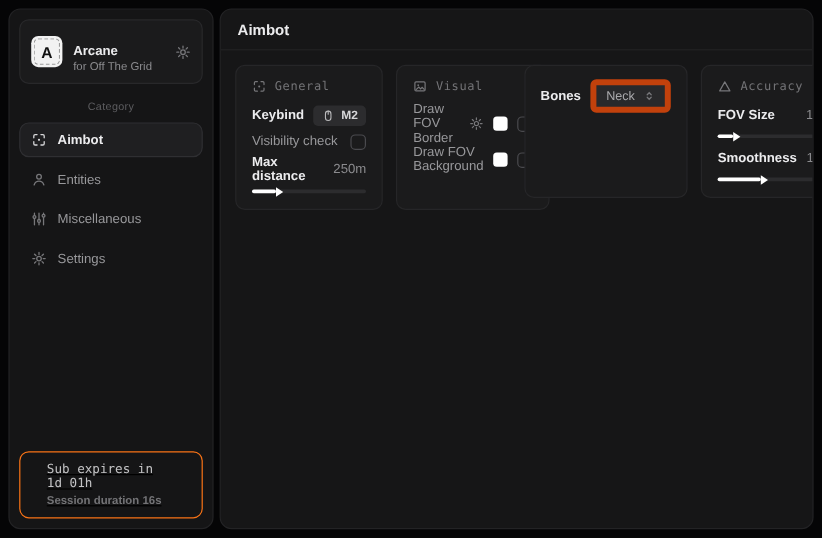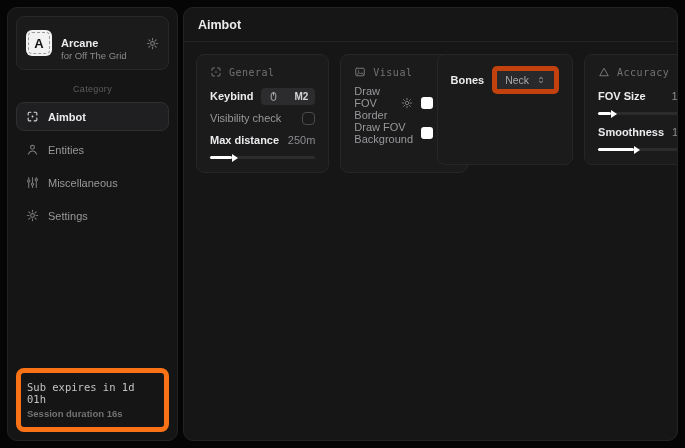--- a/index.html
+++ b/index.html
@@ -20,21 +20,21 @@
   .logo-title { font-size:11px; font-weight:bold; color:#ececee; }
   .logo-sub { font-size:9.5px; color:#8b8b8e; margin-top:1px; }
   .icon { display:inline-flex; align-items:center; justify-content:center; color:#77777a; flex:none; }
   .category { font-size:9px; color:#5d5d60; margin:14px 8px 8px; letter-spacing:.3px;text-align:center; }
   .nav { display:flex; flex-direction:column; gap:4px; }
   .nav-item { display:flex; align-items:center; gap:9px; padding:7px 9px; border-radius:8px;
     border:1px solid transparent; color:#98989b; font-size:11px; cursor:pointer; }
   .nav-item.selected { background:#1f1f21; border-color:#2f2f32; color:#ececee; font-weight:600; }
   .nav-item.selected .icon { color:#d8d8da; }
   .sidebar-spacer { flex:1; }
-  .sub-card { border:5px solid #f97316; border-radius:8px; padding:8px 6px; }
+  .sub-card { border:1px solid #f97316; border-radius:8px; padding:8px 22px;text-decoration:underline; }
   .sub-line { font-family:"DejaVu Sans Mono","Liberation Mono",monospace; font-size:10.5px; color:#c3c3c5; }
   .session-line { font-size:9.5px; font-weight:600; color:#737376; margin-top:3px; }
 
   
   .main { flex:1; background:#161617; border:1px solid #232325; border-radius:10px;
     display:flex; flex-direction:column; overflow:hidden; }
   .main-header { padding:10px 14px 9px; border-bottom:1px solid #222224; }
   .main-header h1 { font-size:12.5px; font-weight:bold; color:#ececee; }
   .content { display:flex; gap:12px; padding:12px; align-items:flex-start; }
   .col { flex:1; display:flex; flex-direction:row; gap:11px; min-width:0; }
@@ -46,21 +46,21 @@
   .row { display:flex; align-items:center; justify-content:space-between; min-height:22px; gap:8px; }
   .lbl { font-size:11px; color:#98989b; }
   .lbl.strong { color:#ececee; font-weight:bold; }
   .val { font-size:11px; color:#8b8b8e; }
   .ctrls { display:flex; align-items:center; gap:8px; }
 
   .checkbox { width:13px; height:13px; border:1.5px solid #4a4a4e; border-radius:4px;
     background:transparent; cursor:pointer; flex:none; }
   .swatch { width:12px; height:12px; border-radius:3px; cursor:pointer; flex:none; }
 
-  .badge { display:inline-flex; align-items:center; gap:15px; background:#2c2c2e; border-radius:4px;
+  .badge { display:inline-flex; align-items:center; gap:5px; background:#2c2c2e; border-radius:4px;
     padding:3px 7px; color:#d6d6d8; font-size:10px; font-weight:600; cursor:pointer; }
   .badge .icon { color:#b9b9bb; }
   .select-btn { display:inline-flex; align-items:center; gap:7px; background:#29292b;
     border:5px solid #c2410c; border-radius:5px; padding:3px 8px; color:#a8a8ab;
     font-size:10.5px; cursor:pointer; }
 
   .slider { position:relative; height:3px; background:#2c2c2e; border-radius:2px; margin-top:5px; cursor:pointer; }
   .slider .fill { position:relative; height:100%; background:#ffffff; border-radius:2px; }
   .slider .fill::after { content:""; position:absolute; right:-6px; top:50%; transform:translateY(-50%);
     border-left:6px solid #ffffff; border-top:4px solid transparent; border-bottom:4px solid transparent; }

